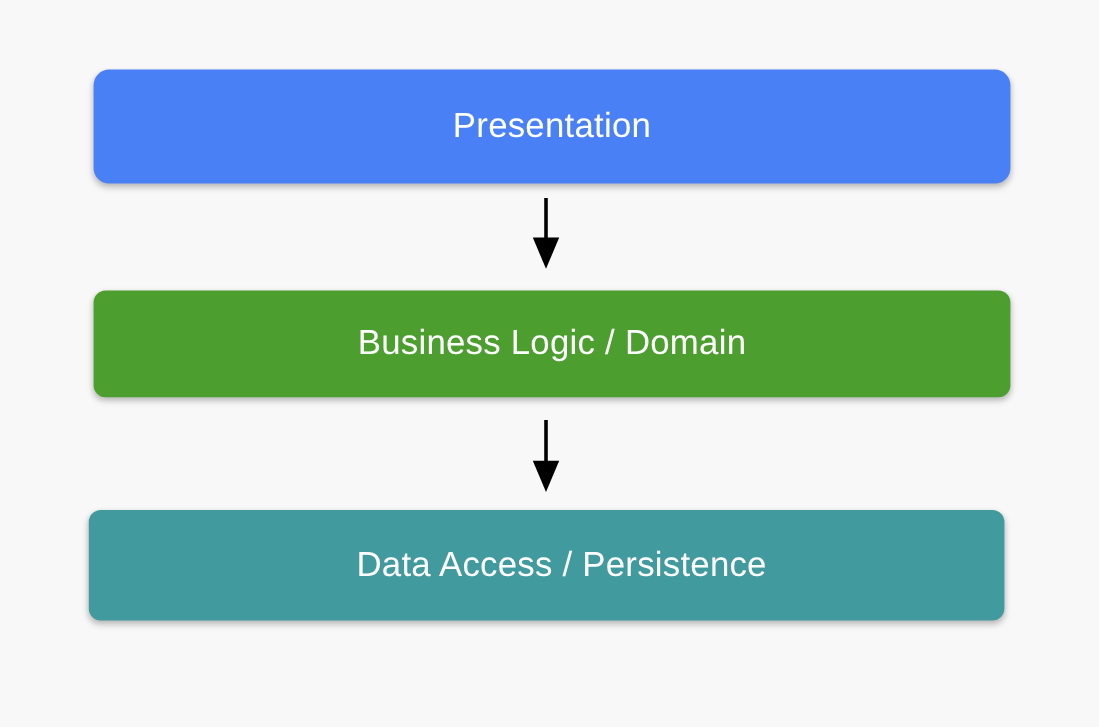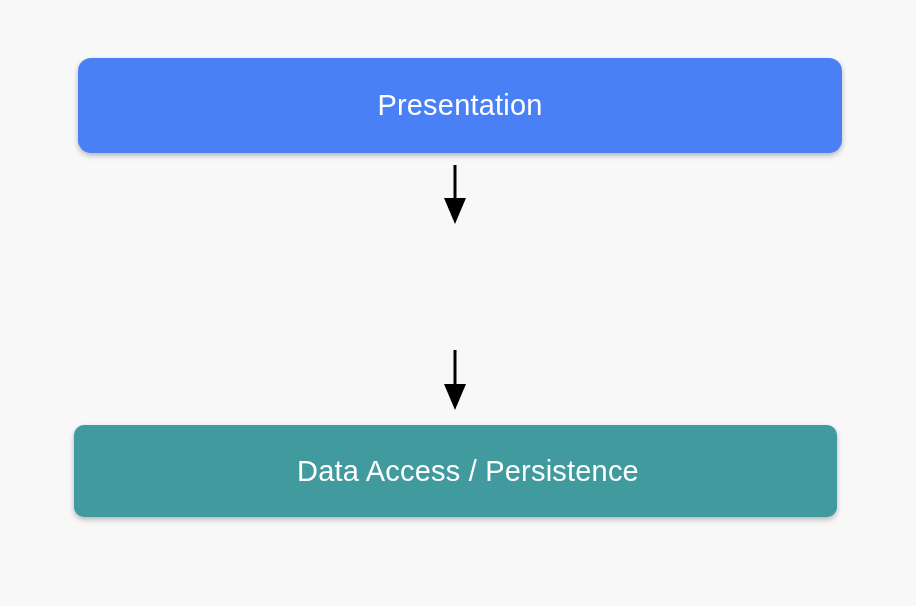--- a/index.html
+++ b/index.html
@@ -91,20 +91,23 @@
 
   <div class="layer-box" id="box-presentation" style="background:#4a80f5;">
     <span class="layer-label">Presentation</span>
   </div>
 
   <svg class="flow-arrow" width="916" height="606" aria-hidden="true">
     <line class="arrow-stem" x1="455" y1="165" x2="455" y2="205"></line>
     <polygon class="arrow-head" points="455,224 444,198 466,198"></polygon>
   </svg>
 
+  <div class="layer-box" id="box-business-logic" style="background:#4c9e2e;">
+    <span class="layer-label">Business Logic / Domain</span>
+  </div>
 
   <svg class="flow-arrow" width="916" height="606" aria-hidden="true">
     <line class="arrow-stem" x1="455" y1="350" x2="455" y2="390"></line>
     <polygon class="arrow-head" points="455,410 444,384 466,384"></polygon>
   </svg>
 
   <div class="layer-box" id="box-data-access" style="background:#419a9e;">
     <span class="layer-label">Data Access / Persistence</span>
   </div>
 

